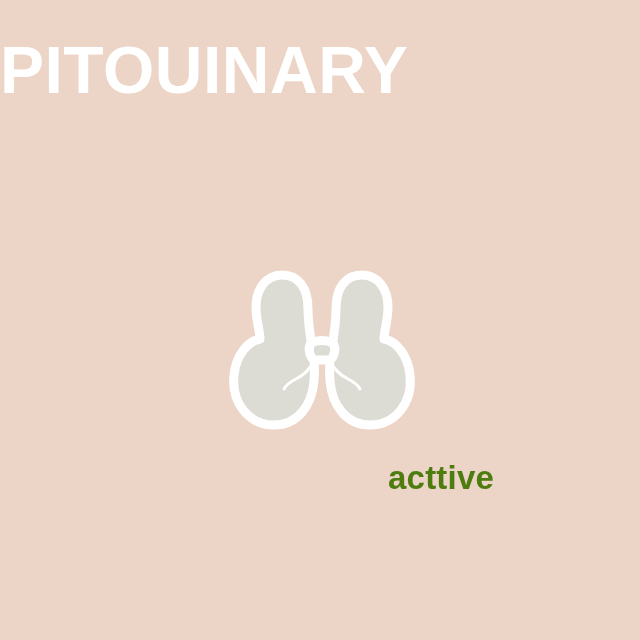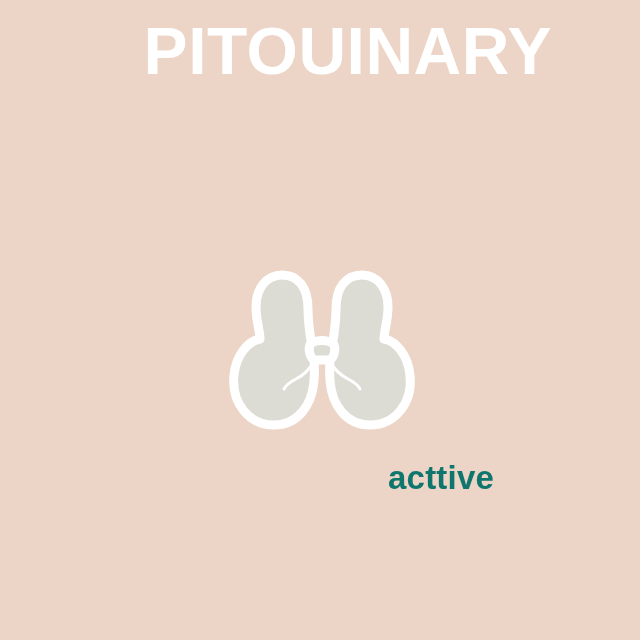--- a/index.html
+++ b/index.html
@@ -19,24 +19,24 @@
     position: absolute;
     inset: 0;
     width: 640px;
     height: 640px;
     background: #ecd4c6;
   }
 
   
   #title-block {
     position: absolute;
-    top: 16px;
+    top: 35px;
     left: 0;
     width: 552px;
-    text-align: right;
+    text-align: left;
   }
   .title-line {
     display: block;
     color: #ffffff;
     font-family: "Liberation Sans", sans-serif;
     font-weight: bold;
     font-size: 66px;
     line-height: 70px;
     letter-spacing: 0.5px;
     white-space: nowrap;
@@ -61,21 +61,21 @@
     position: absolute;
     left: 0;
     top: 458px;
     width: 640px;
     padding-right: 146px;
     box-sizing: border-box;
     text-align: right;
   }
   .caption-line {
     display: block;
-    color: #0f766e;
+    color: #4d7c0f;
     font-family: "Liberation Sans", sans-serif;
     font-weight: bold;
     font-size: 33px;
     line-height: 40px;
     letter-spacing: 0.2px;
     white-space: nowrap;
   }
 </style>
 </head>
 <body>

